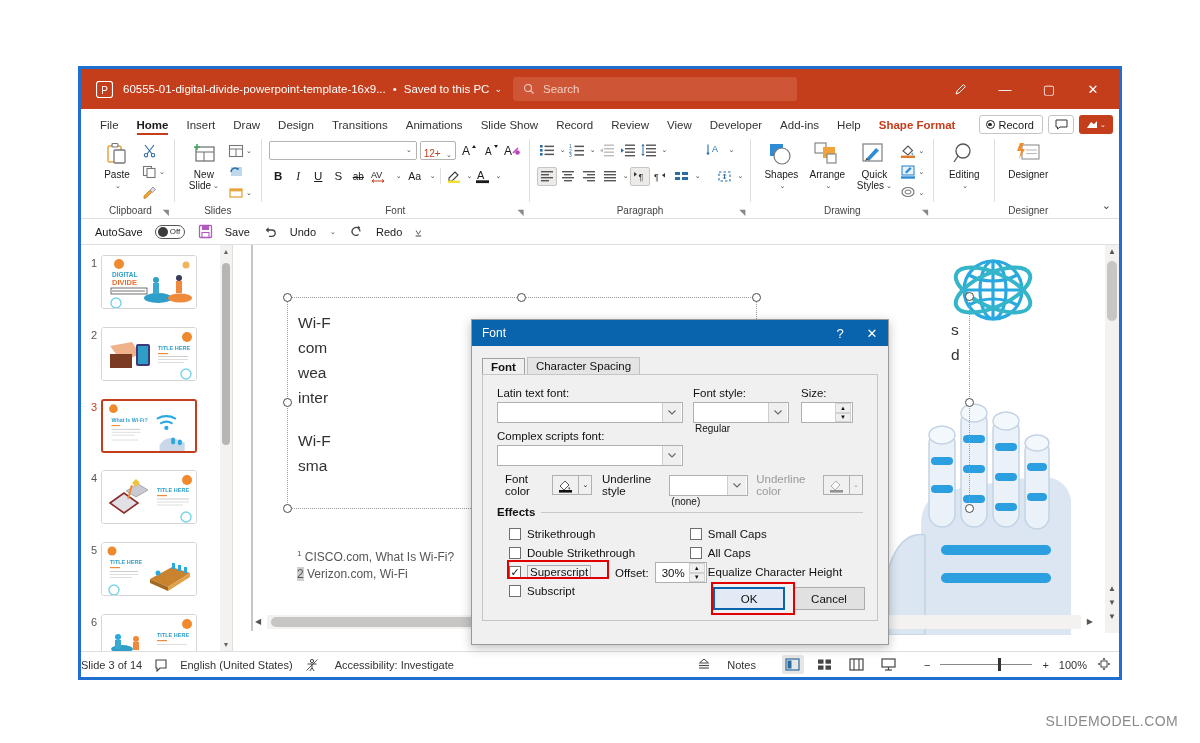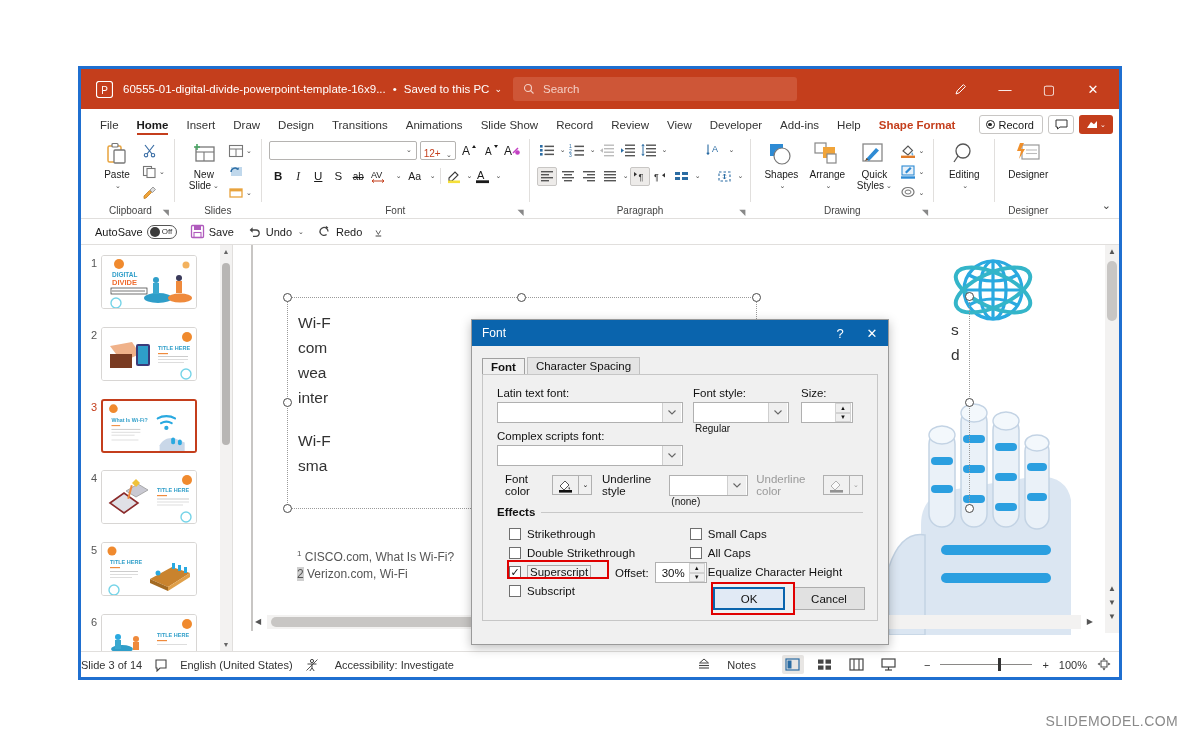--- a/index.html
+++ b/index.html
@@ -100,21 +100,21 @@
   
   .prow { display:flex; align-items:center; gap:1px; height:22px; }
   .pbtn { width:20px; height:19px; display:flex; align-items:center; justify-content:center; }
   .pbtn.sel { border:1px solid #c8c6c4; background:#edebe9; border-radius:2px; }
 
   
   #qat {
     height:26px; background:#fff; border-bottom:1px solid #e1dfdd;
     display:flex; align-items:center; padding-left:10px; gap:5px; font-size:11px; color:#1a1a1a;
   }
-  .qat-item { display:flex; align-items:center; gap:4px; padding:0 4px; }
+  .qat-item { display:flex; align-items:center; gap:12px; padding:0 4px; }
   .toggle {
     width:30px; height:14px; border-radius:8px; border:1px solid #555; background:#fff;
     position:relative; display:flex; align-items:center;
   }
   .toggle .knob { width:10px; height:10px; border-radius:50%; background:#3b3b3b; margin-left:2px; }
   .toggle .off { font-size:8px; color:#333; margin-left:2px; }
 
   
   #workspace { position:absolute; left:0; right:0; top:176px; bottom:26px; background:#fff; display:flex; }
 

